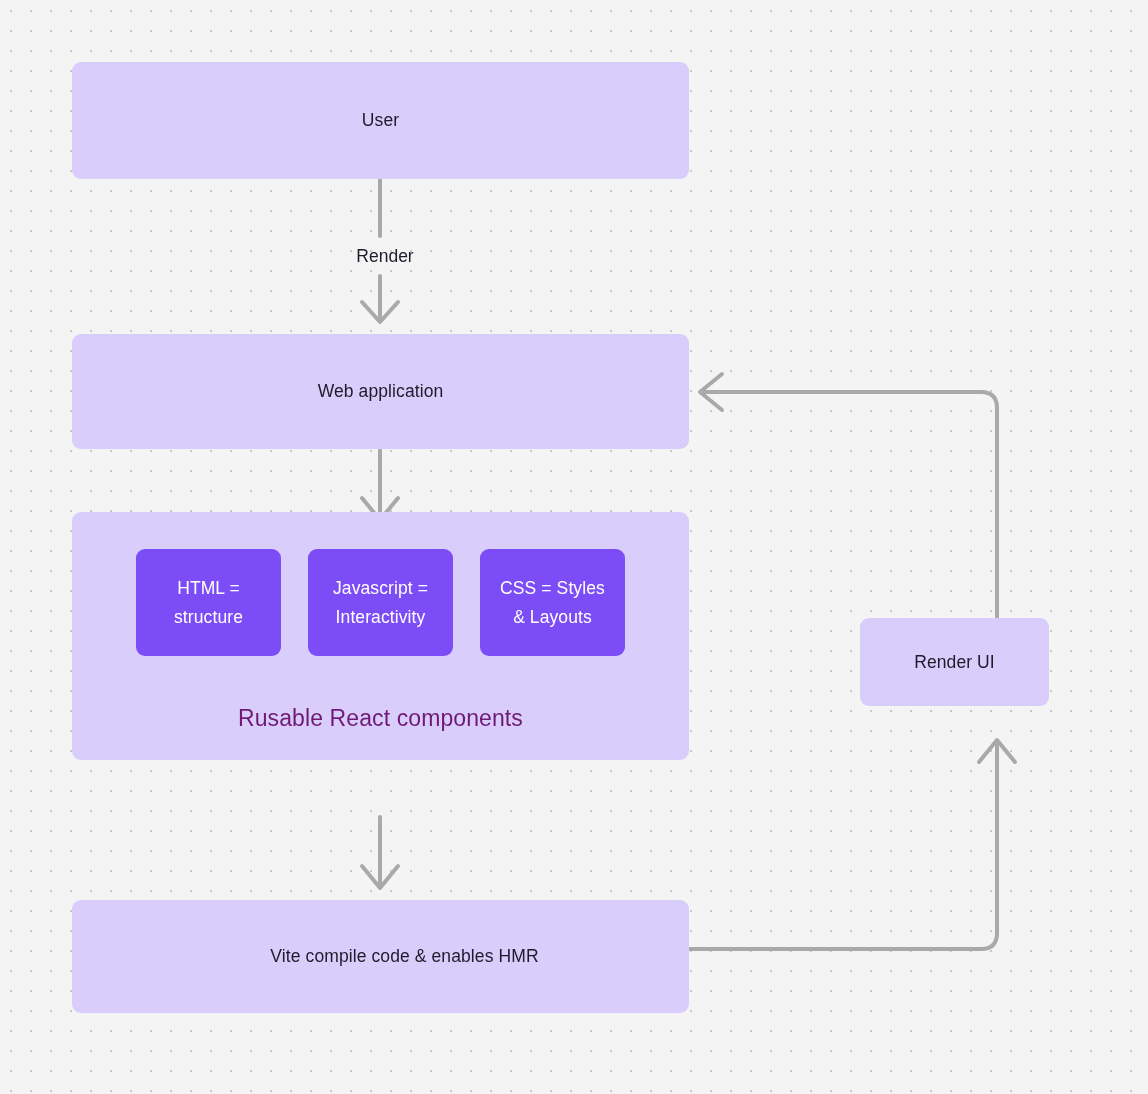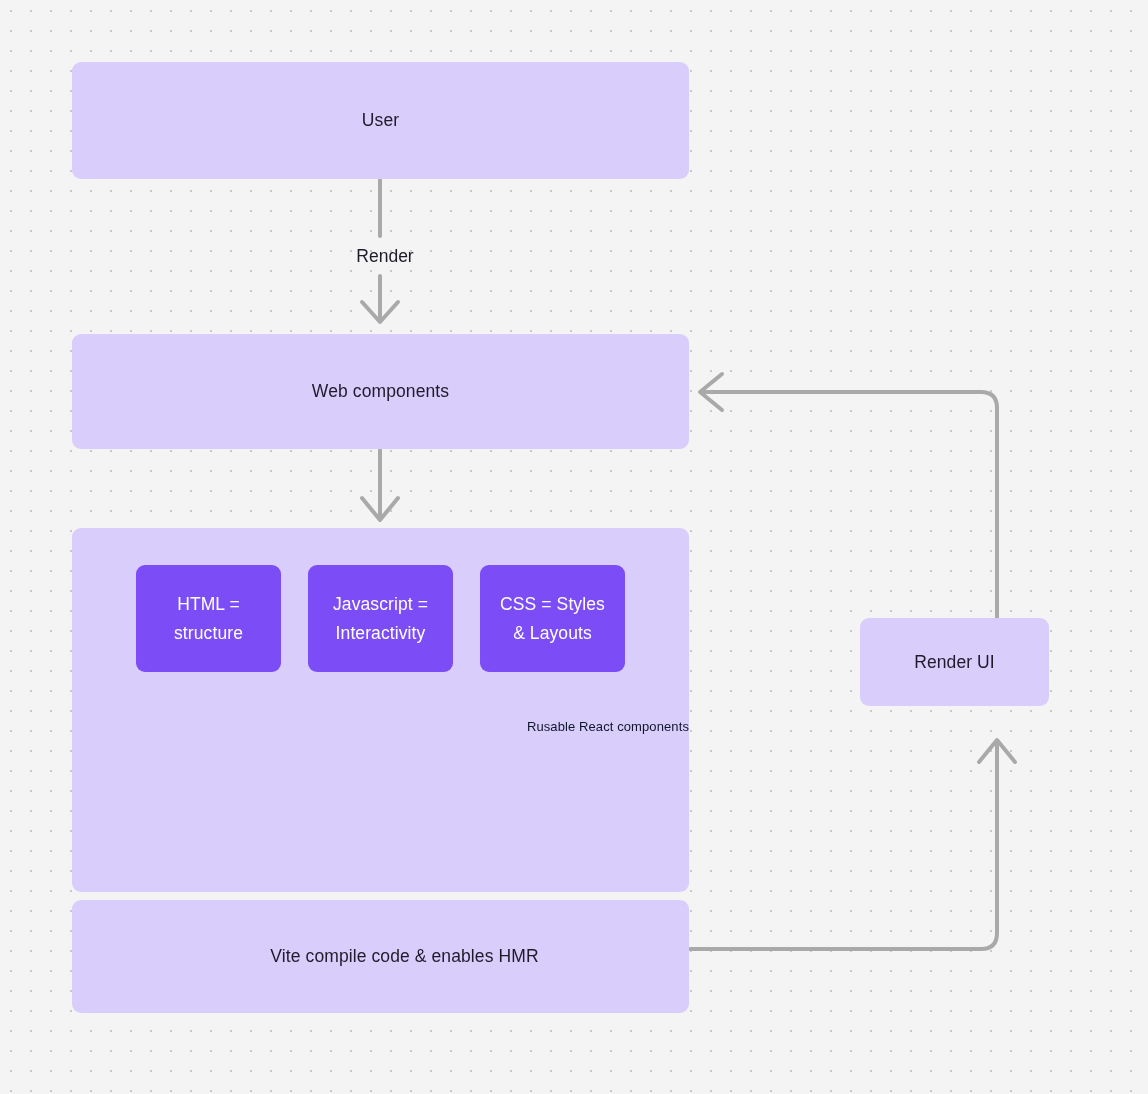--- a/index.html
+++ b/index.html
@@ -46,21 +46,21 @@
     justify-content: center;
     color: #1f1b2b;
     font-size: 17.5px;
     line-height: 1.42;
     text-align: center;
     letter-spacing: 0.1px;
   }
 
   #node-user        { left: 72px;  top: 62px;  width: 617px; height: 117px; }
   #node-webapp      { left: 72px;  top: 334px; width: 617px; height: 115px; }
-  #node-components  { left: 72px;  top: 528px; width: 617px; height: 364px;
+  #node-components  { left: 72px;  top: 512px; width: 617px; height: 248px;
                       display: block; }
   #node-vite        { left: 72px;  top: 900px; width: 617px; height: 113px; padding-left: 48px; }
   #node-render      { left: 860px; top: 618px; width: 189px; height: 88px; justify-content: center; }
 
   
   .sub-row {
     position: absolute;
     left: 0;
     top: 37px;
     width: 617px;
@@ -80,23 +80,23 @@
     align-items: center;
     justify-content: center;
     text-align: center;
     padding: 0 6px;
   }
   .sub-caption {
     position: absolute;
     left: 0;
     top: 190px;
     width: 617px;
-    text-align: right;
-    font-size: 13px;
-    color: #0f172a;
+    text-align: center;
+    font-size: 23px;
+    color: #701a75;
   }
 
   
   .edge-label {
     position: absolute;
     z-index: 3;
     font-size: 17.5px;
     color: #1f1b2b;
     background: transparent;
     text-align: center;
@@ -136,21 +136,21 @@
       <path d="M 997 618 L 997 408 Q 997 392 981 392 L 704 392" fill="none" stroke="#a9a9a9" stroke-width="4" stroke-linecap="round" stroke-linejoin="round"></path>
       <polyline points="722,374 700,392 722,410" fill="none" stroke="#a9a9a9" stroke-width="4" stroke-linecap="round" stroke-linejoin="round"></polyline>
     </g>
   </svg>
 
   <div class="node" id="node-user">
     <span>User</span>
   </div>
 
   <div class="node" id="node-webapp">
-    <span>Web components</span>
+    <span>Web application</span>
   </div>
 
   <div class="node" id="node-components">
     <div class="sub-row">
       <div class="sub-box">
         <span>
           <span>HTML =</span><br>
           <span>structure</span>
         </span>
       </div>

